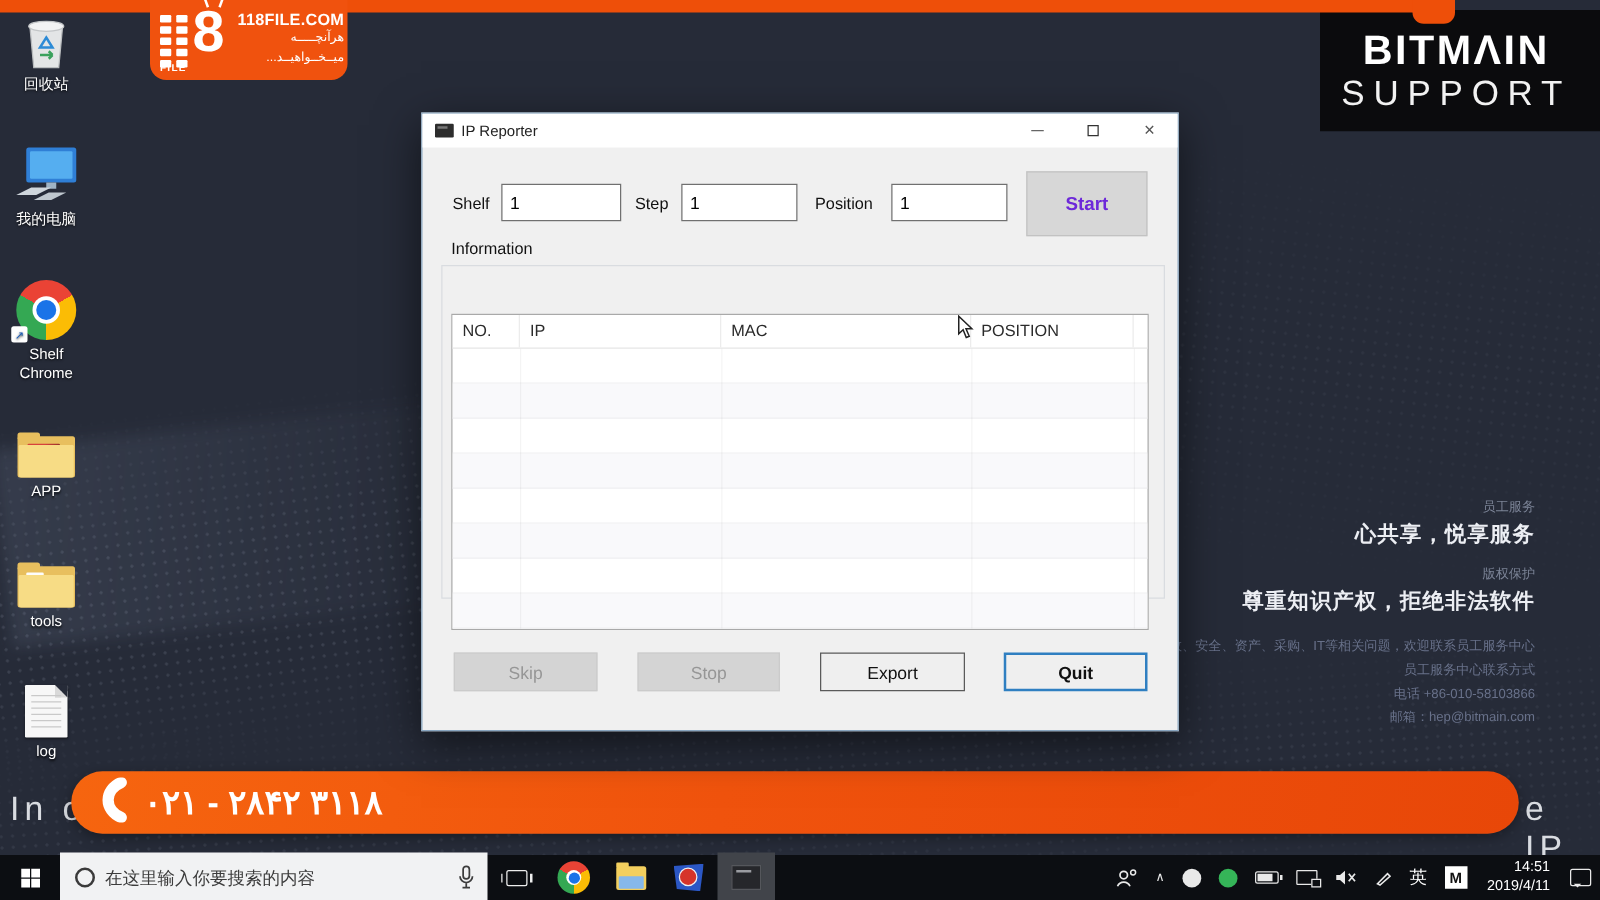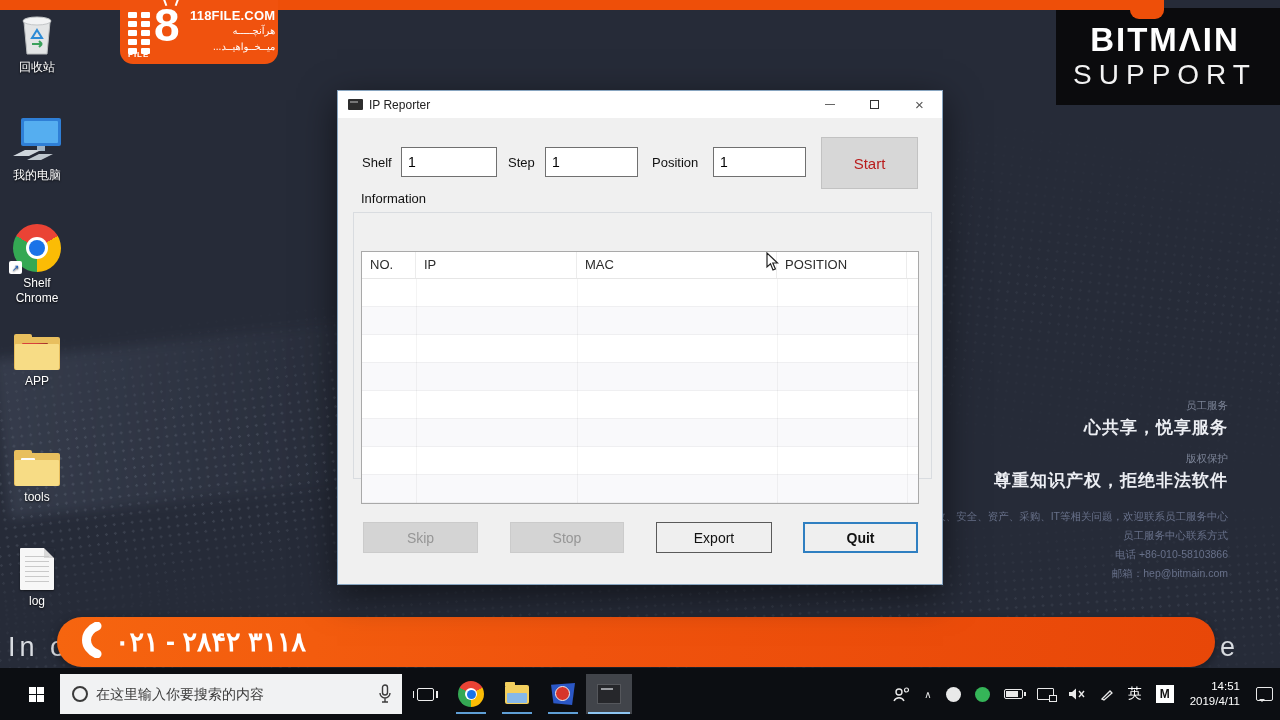--- a/index.html
+++ b/index.html
@@ -92,21 +92,21 @@
   .winbtns { position:absolute; right:0; top:0; height:27px; display:flex; }
   .winbtn { width:45px; height:27px; display:flex; align-items:center; justify-content:center; color:#444; }
   .minbar { width:10px; height:1px; background:#666; }
   .maxbox { width:9px; height:9px; border:1px solid #333; }
   .closex { font-size:15px; color:#555; line-height:1; }
 
   .fldlbl { position:absolute; font-size:13px; color:#111; }
   .fld { position:absolute; height:30px; border:1px solid #707070; background:#fff; font-size:14px;
     padding:0 6px; font-family:"Liberation Sans",sans-serif; color:#000; outline:none; }
   .startbtn { position:absolute; left:483px; top:46px; width:97px; height:52px; background:#d7d7d7;
-    border:1px solid #c2c2c2; font-size:15px; color:#b91c1c; display:flex; align-items:center; justify-content:center; }
+    border:1px solid #c2c2c2; font-size:15px; color:#6d28d9; display:flex; align-items:center; justify-content:center;font-weight:bold; }
 
   .grouplbl { position:absolute; left:23px; top:100px; font-size:13px; color:#111; }
   .groupbox { position:absolute; left:15px; top:121px; width:579px; height:267px; border:1px solid #d9dce0; }
   .table { position:absolute; left:23px; top:127px; width:558px; height:253px; background:#fff;
     border:1px solid #a9a9a9; overflow:hidden;margin-top:33px; }
   .thead { display:flex; height:27px; border-bottom:1px solid #e6e6e6; background:#fff; }
   .th { font-size:13px; color:#2b2b2b; padding:5px 0 0 8px; border-right:1px solid #ececec; height:100%; }
   .th:last-child { border-right:none; }
   .tbody { position:relative; }
   .trow { height:28px; border-bottom:1px solid #efeff1; }
@@ -130,22 +130,22 @@
 
   
   .sub { position:absolute; top:632px; font-size:27px; color:#d9dce1; letter-spacing:4px; z-index:2; }
   .banner { position:absolute; left:57px; top:617px; width:1158px; height:50px; border-radius:26px;
     background:linear-gradient(100deg,#f6650f 0%, #f0530d 45%, #e84708 100%); z-index:4;
     display:flex; align-items:center; box-shadow:0 3px 10px rgba(0,0,0,.35); }
   .banner .ph { margin:0 10px 0 18px; }
   .banner .num { font-size:27px; font-weight:bold; color:#fff; letter-spacing:2px; direction:ltr; }
 
   
-  .taskbar { position:absolute; left:0; bottom:0; width:1280px; height:52px; background:#0c0e12; z-index:20;
-    display:flex; align-items:center;padding-left:12px; }
+  .taskbar { position:absolute; left:0; bottom:0; width:1280px; height:36px; background:#0c0e12; z-index:20;
+    display:flex; align-items:center; }
   .startbtn-win { width:48px; height:40px; display:flex; align-items:center; justify-content:center; }
   .winlogo { display:grid; grid-template-columns:7px 7px; grid-template-rows:7px 7px; gap:1px; }
   .winlogo i { background:#fff; }
   .searchbox { width:342px; height:40px; background:#f1f2f3; display:flex; align-items:center; position:relative; }
   .cring { width:16px; height:16px; border:2px solid #3a3a3a; border-radius:50%; margin:0 8px 0 12px; flex:none; }
   .searchbox input { border:none; background:transparent; outline:none; font-size:14px; color:#333;
     font-family:"Liberation Sans",sans-serif; width:250px; }
   .searchbox input::placeholder { color:#3c3c3c; opacity:1; }
   .micwrap { position:absolute; right:10px; top:10px; }
   .tbicons { display:flex; align-items:center; height:40px; }
@@ -260,21 +260,21 @@
       <div class="chrome">
           <div class="w"></div>
           <div class="b"></div>
         <div class="shortcut">↗</div>
       </div>
     </div>
     <div class="lbl"><span>Shelf</span><br>
       <span>Chrome</span></div>
   </div>
 
-  <div class="dicon" style="left:0; top:320px;">
+  <div class="dicon" style="left:0; top:332px;">
     <div class="art">
       <div class="folder">
           <div class="tab"></div>
           <div class="back"></div>
           <div class="img"></div>
           <div class="front"></div>
         </div>
     </div>
     <div class="lbl">APP</div>
   </div>

